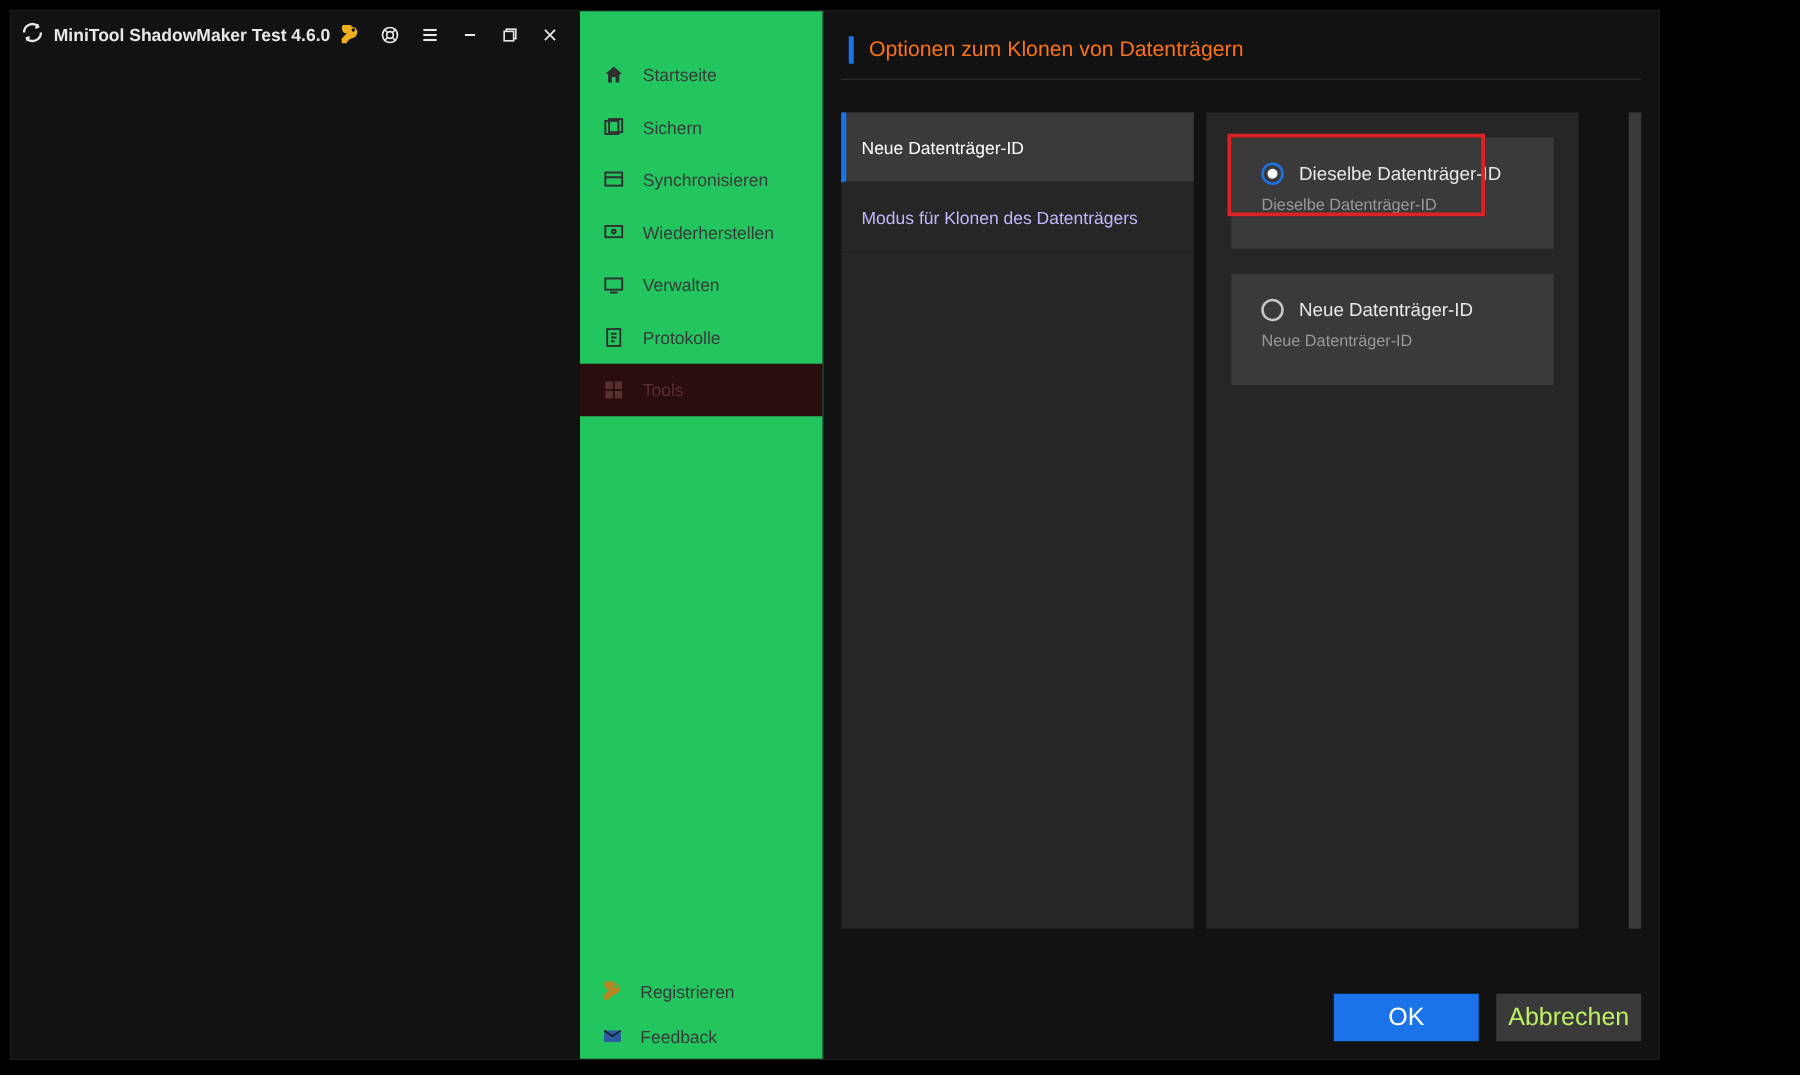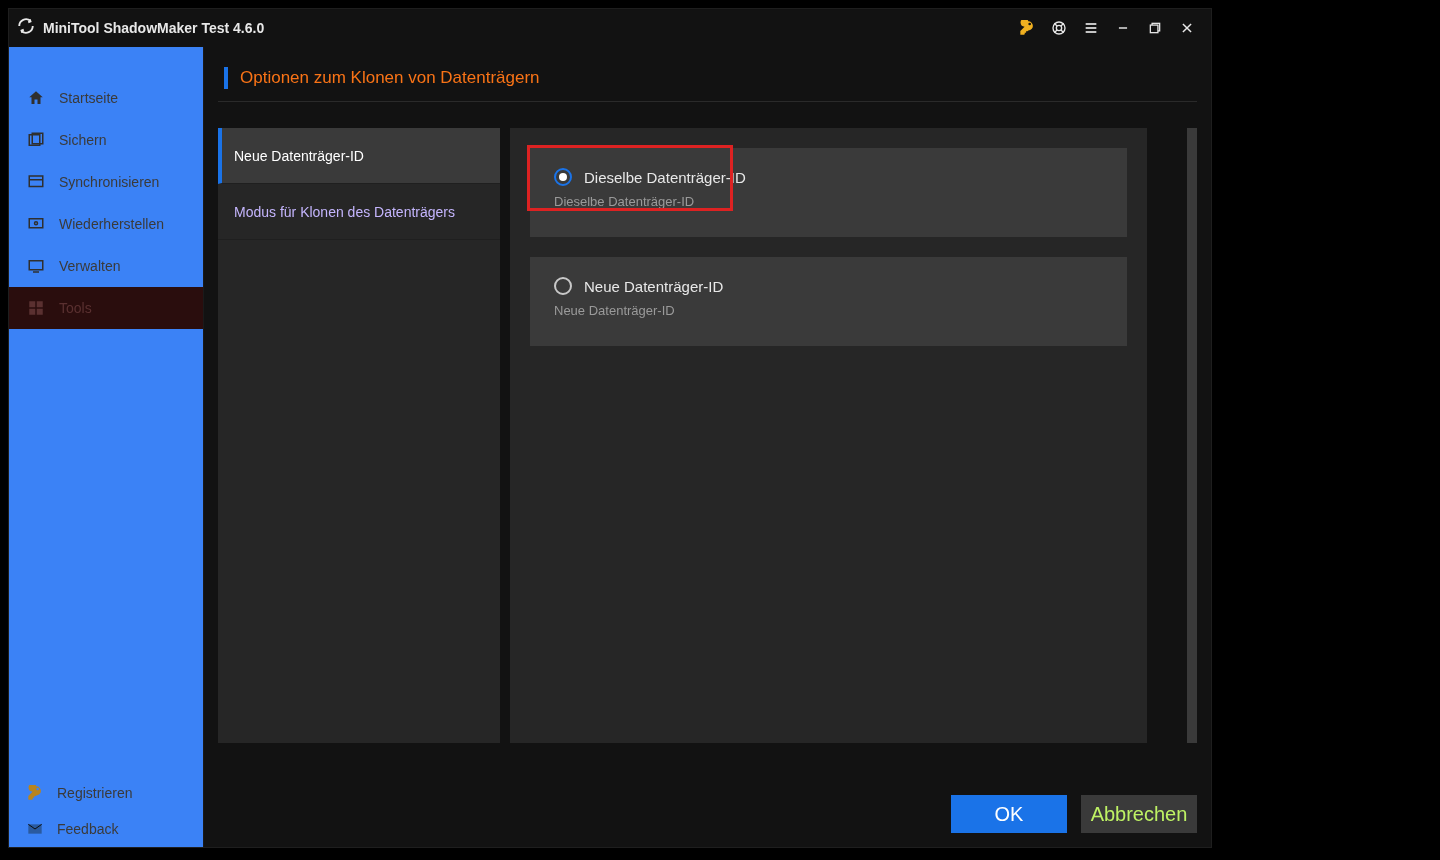--- a/index.html
+++ b/index.html
@@ -1,32 +1,32 @@
 <!DOCTYPE html>
 <html><head>
   <meta charset="utf-8">
   <style>
     * { margin: 0; padding: 0; box-sizing: border-box; font-family: -apple-system, "Segoe UI", Arial, sans-serif; }
     html, body { width: 1440px; height: 860px; background: #000; overflow: hidden; }
-    .app { width: 1204px; height: 840px; margin: 8px 8px 0 8px; background: #121212; border: 1px solid #1e1e1e; display: flex; flex-direction: column; }
+    .app { width: 1320px; height: 840px; margin: 8px 8px 0 8px; background: #121212; border: 1px solid #1e1e1e; display: flex; flex-direction: row; }
 
     
     .titlebar { height: 38px; background: #121212; display: flex; align-items: center; padding: 0 8px; }
     .titlebar .logo { margin-right: 8px; color: #e8e8e8; }
     .titlebar .title-text { color: #e8e8e8; font-size: 14px; font-weight: 600; }
     .titlebar .spacer { flex: 1; }
     .titlebar .tb-btn { width: 32px; height: 32px; display: flex; align-items: center; justify-content: center; color: #e8e8e8; cursor: pointer; }
     .titlebar .tb-btn.key { color: #f0b020; }
     .titlebar .tb-btn svg { display: block; }
 
     
     .body { flex: 1; display: flex; min-height: 0; }
 
     
-    .sidebar { width: 195px; background: #3b82f6; border-right: 1px solid #1a1a1a; padding-top: 30px; display: flex; flex-direction: column; }
+    .sidebar { width: 195px; background: #22c55e; border-right: 1px solid #1a1a1a; padding-top: 30px; display: flex; flex-direction: column; }
     .side-item { display: flex; align-items: center; gap: 14px; padding: 12px 18px; color: #3a3a3a; font-size: 14px; cursor: pointer; }
     .side-item svg { color: #2f2f2f; flex-shrink: 0; }
     .side-item.active { background: #2a0d0d; color: #5a3030; }
     .side-item.active svg { color: #5a3030; }
     .sidebar .grow { flex: 1; }
     .side-bottom .side-item { padding: 10px 18px; }
     .side-bottom .side-item svg { color: #b88420; }
     .side-bottom .side-item.fb svg { color: #2a5a9f; }
 
     
@@ -152,20 +152,29 @@
             <circle cx="12" cy="11" r="2"></circle>
           </svg>
         <span>Wiederherstellen</span>
       </div>
       <div class="side-item">
         <svg width="18" height="18" viewBox="0 0 24 24" fill="none" stroke="currentColor" stroke-width="2">
             <rect x="3" y="5" width="18" height="12"></rect>
             <line x1="8" y1="20" x2="16" y2="20"></line>
           </svg>
         <span>Verwalten</span>
+      </div>
+      <div class="side-item">
+        <svg width="18" height="18" viewBox="0 0 24 24" fill="none" stroke="currentColor" stroke-width="2">
+            <rect x="5" y="3" width="14" height="18"></rect>
+            <line x1="9" y1="8" x2="15" y2="8"></line>
+            <line x1="9" y1="12" x2="15" y2="12"></line>
+            <line x1="9" y1="16" x2="13" y2="16"></line>
+          </svg>
+        <span>Protokolle</span>
       </div>
       <div class="side-item active">
         <svg width="18" height="18" viewBox="0 0 24 24" fill="currentColor">
             <rect x="3" y="3" width="8" height="8"></rect>
             <rect x="13" y="3" width="8" height="8"></rect>
             <rect x="3" y="13" width="8" height="8"></rect>
             <rect x="13" y="13" width="8" height="8"></rect>
           </svg>
         <span>Tools</span>
       </div>

